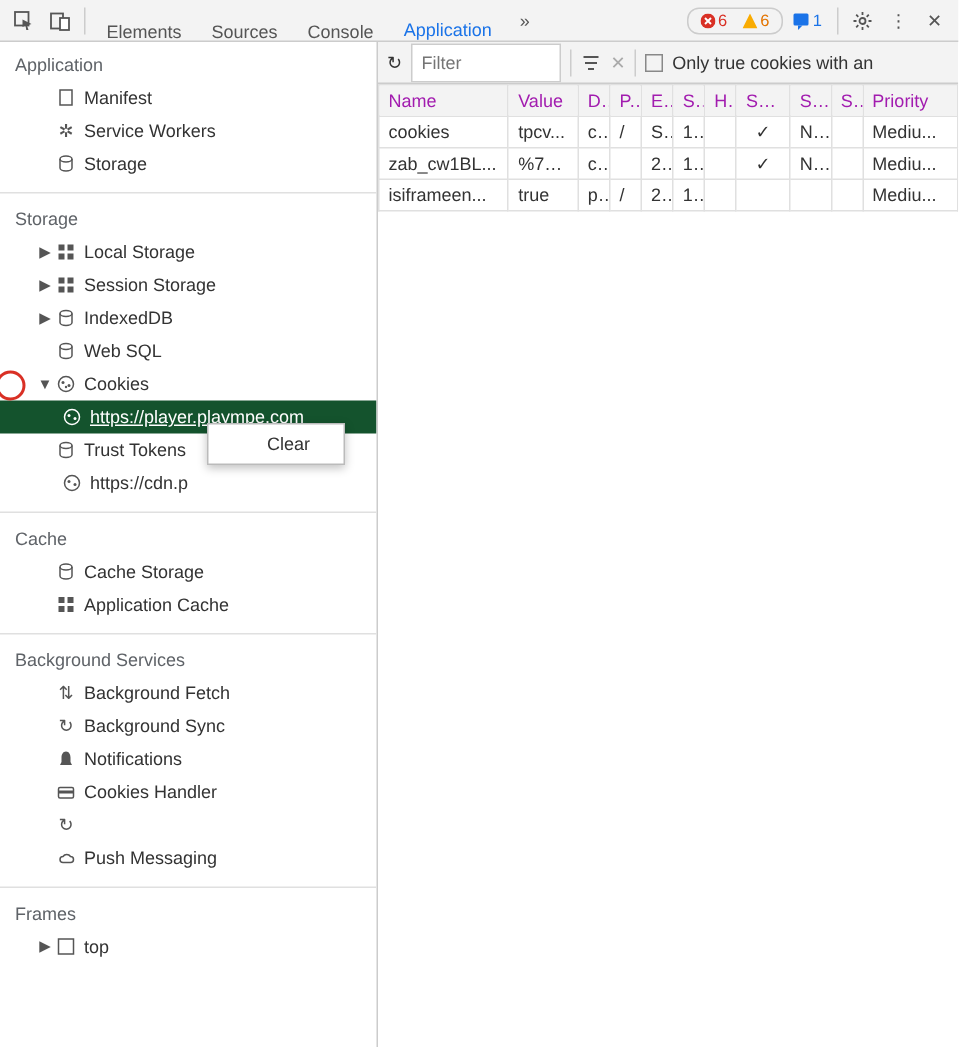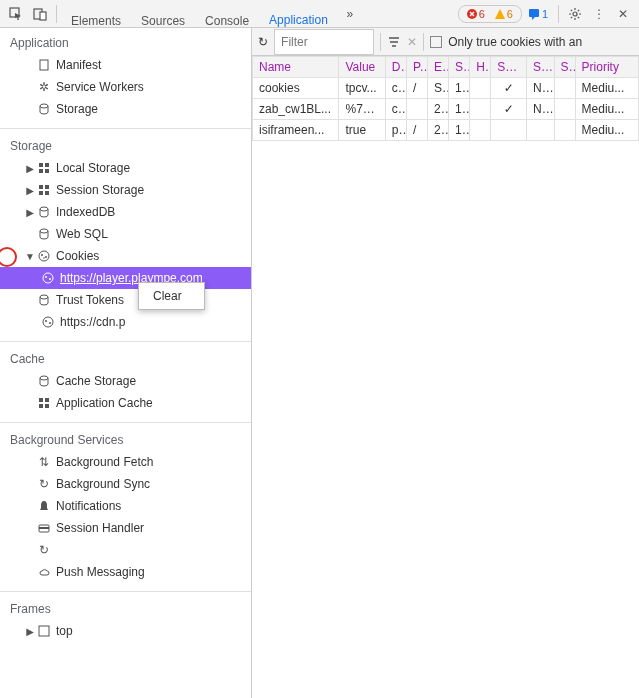--- a/index.html
+++ b/index.html
@@ -24,21 +24,21 @@
   .sidebar { width: 252px; border-right: 1px solid #ccc; overflow-y:auto; background:#fff; }
   .content { flex:1; display:flex; flex-direction:column; overflow:hidden; }
 
   .section-title { padding: 8px 10px 4px; color:#5f6368; }
   .tree { padding-bottom:6px; }
   .tree-item { display:flex; align-items:center; height:22px; padding-left: 12px; cursor:pointer; white-space:nowrap; }
   .tree-item .arrow { width:12px; display:inline-flex; justify-content:center; color:#555; font-size:10px; }
   .tree-item .ic { width:16px; display:inline-flex; justify-content:center; margin-right:4px; color:#555; }
   .tree-item.indent1 { padding-left: 24px; }
   .tree-item.indent2 { padding-left: 40px; }
-  .tree-item.selected { background:#8b5cf6; color:#fff; }
+  .tree-item.selected { background:#14532d; color:#fff; }
   .tree-item.selected .ic, .tree-item.selected .arrow { color:#fff; }
   .hr { height:1px; background:#e0e0e0; margin:2px 0; }
 
   .circled { position:relative; }
   .circled::after { content:""; position:absolute; left:-3px; top:2px; width:16px; height:16px; border:2px solid #d93025; border-radius:50%; }
 
   
   .filterbar { display:flex; align-items:center; height:28px; border-bottom:1px solid #ccc; padding:0 6px; gap:6px; background:#f3f3f3; }
   .filterbar input { height:20px; border:1px solid #ccc; padding:12px 6px; font-size:12px; width:100px; }
   .filterbar .fsep { width:1px; height:18px; background:#ccc; }
@@ -47,21 +47,21 @@
   
   .table { flex:1; overflow:auto; font-size:12px; }
   table { border-collapse:collapse; width:100%; table-layout:fixed; }
   th, td { border:1px solid #e0e0e0; padding:3px 6px; text-align:left; overflow:hidden; text-overflow:ellipsis; white-space:nowrap; height:20px; }
   th { background:#f3f3f3; font-weight:normal; color:#a21caf; position:sticky; top:0; }
   .col-name{width:82px;} .col-val{width:44px;} .col-d{width:20px;} .col-p{width:20px;} .col-e{width:20px;} .col-s{width:20px;} .col-h{width:20px;} .col-sec{width:34px;} .col-sa{width:26px;} .col-si{width:20px;} .col-pri{width:60px;}
   td.center{text-align:center;}
 
   
   .ctxmenu { position:absolute; left:138px; top:282px; background:#fff; border:1px solid #bbb; box-shadow:0 2px 6px rgba(0,0,0,0.25); padding:2px 0; z-index:10; }
-  .ctxmenu .item { padding:4px 22px 4px 14px; cursor:pointer; }
+  .ctxmenu .item { padding:4px 22px 4px 14px; cursor:pointer;margin-left:25px; }
 
   svg { display:block; }
 </style>
 </head>
 <body>
 
 <div class="devtools">
 
   <div class="tabbar">
     <div class="icon-btn">
@@ -285,21 +285,21 @@
             <span>Notifications</span>
           </div>
         <div class="tree-item indent1">
             <span class="arrow"></span>
             <span class="ic">
               <svg width="12" height="12">
                 <rect x="1" y="3" width="10" height="7" rx="1" fill="none" stroke="#555"></rect>
                 <rect x="1" y="5" width="10" height="2" fill="#555"></rect>
               </svg>
             </span>
-            <span>Session Handler</span>
+            <span>Cookies Handler</span>
           </div>
         <div class="tree-item indent1">
             <span class="arrow"></span>
             <span class="ic">↻</span>
           </div>
         <div class="tree-item indent1">
             <span class="arrow"></span>
             <span class="ic">
               <svg width="12" height="12">
                 <path d="M4 9 A2 2 0 0 1 4 5 A3 3 0 0 1 9 5 A2 2 0 0 1 9 9 Z" fill="none" stroke="#555"></path>

